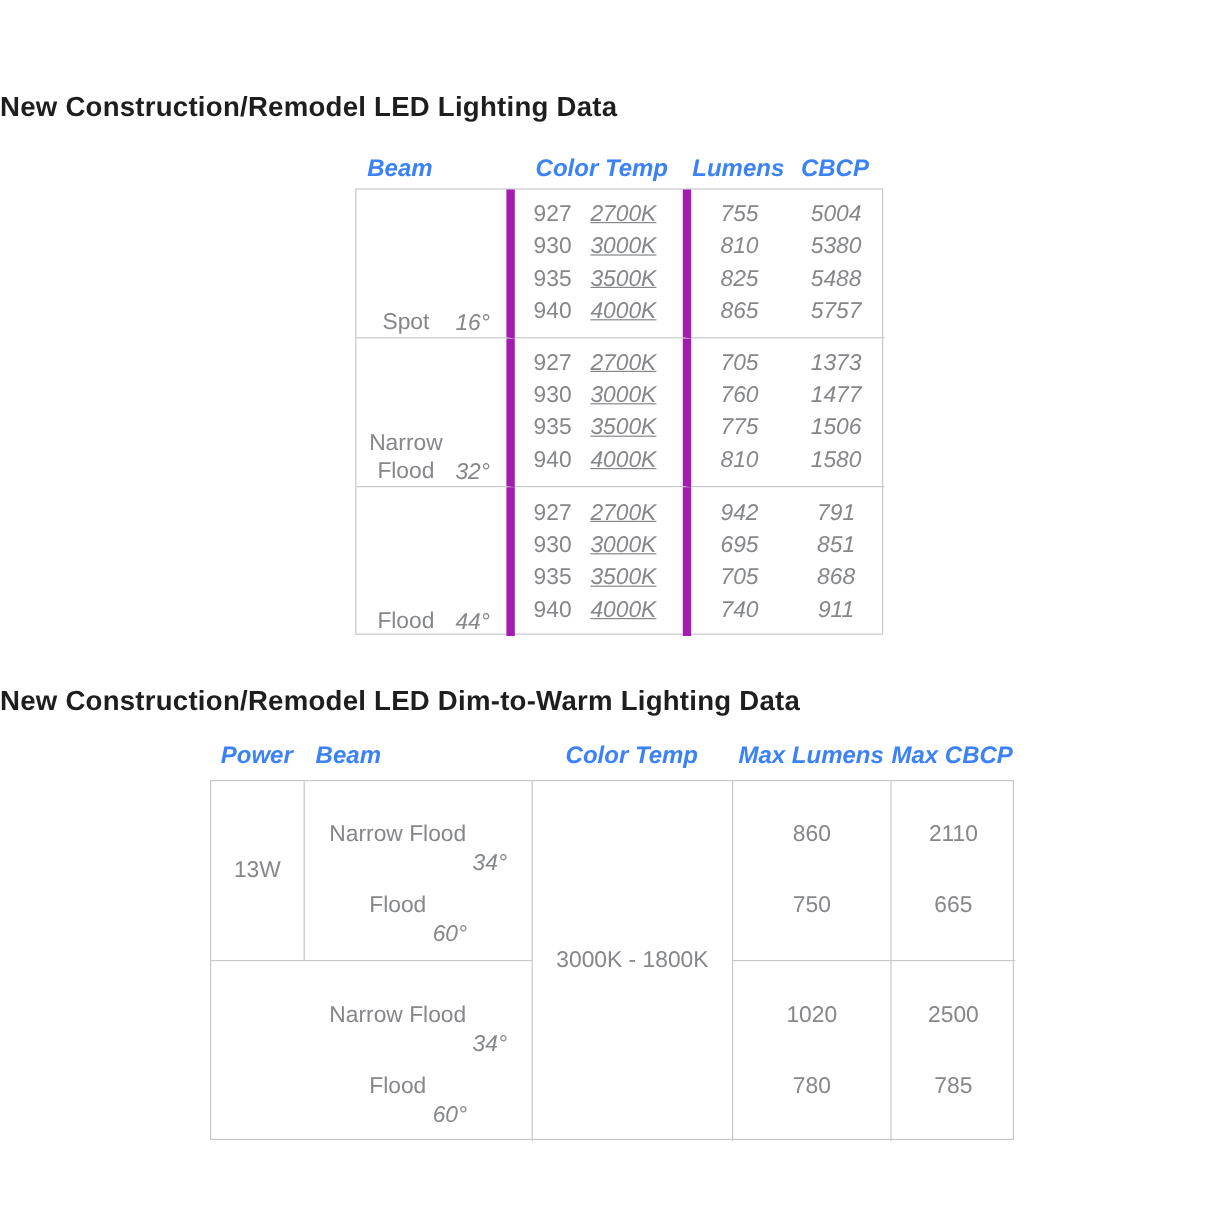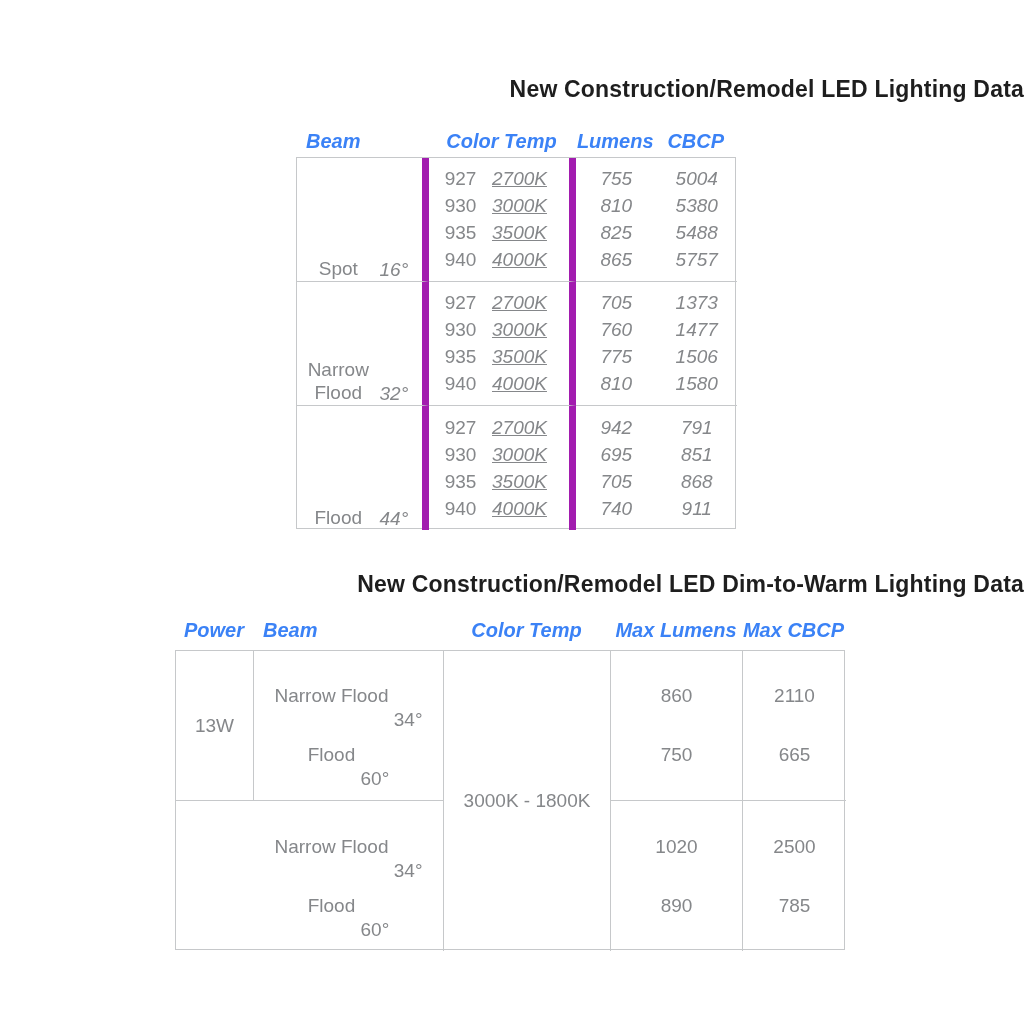--- a/index.html
+++ b/index.html
@@ -2,21 +2,21 @@
 <html><head>
 <meta charset="utf-8">
 <style>
   html,body{margin:0;padding:0;}
   body{
     width:1024px;height:1024px;background:#ffffff;position:relative;
     font-family:"Liberation Sans", sans-serif;overflow:hidden;
   }
   .abs{position:absolute;}
   .title{
-    left:0;width:1024px;text-align:right;
+    left:0;width:1024px;text-align:left;
     font-size:23px;font-weight:700;color:#1e1e1e;letter-spacing:.2px;
   }
   #title1{top:76px;}
   #title2{top:571px;}
 
   .hdr-row{display:grid;font-style:italic;font-weight:700;font-size:20px;color:#3b82f6;line-height:26px;}
   #t1-headers{left:296px;top:128px;width:440px;grid-template-columns:132px 147px 161px;}
   #t2-headers{left:175px;top:617px;width:670px;grid-template-columns:78px 190px 167px 132px 103px;}
   .hdr-left{padding-left:10px;text-align:left;}
   .hdr-center{text-align:center;}
@@ -49,21 +49,21 @@
     display:grid;grid-template-columns:78px 190px 167px 132px 103px;grid-template-rows:150px 150px;
     border:1px solid #c6c8ca;box-sizing:border-box;
     color:#85878a;font-size:19px;
   }
   #t2-grid>div{box-sizing:border-box;}
   .br{border-right:1px solid #c6c8ca;}
   .bb{border-bottom:1px solid #c6c8ca;}
   .center-cell{display:flex;align-items:center;justify-content:center;}
   .pair-cell{display:flex;flex-direction:column;justify-content:space-evenly;}
   .t2-line{display:flex;align-items:center;justify-content:center;height:27px;white-space:pre;}
-  .t2-angle{margin-top:48px;}
+  .t2-angle{font-style:italic;margin-top:48px;}
 </style>
 </head>
 <body>
 
 <div class="abs title" id="title1">New Construction/Remodel LED Lighting Data</div>
 
 <div class="abs hdr-row" id="t1-headers">
   <div class="hdr-left">Beam</div>
   <div class="hdr-center">Color Temp</div>
   <div class="hdr-split">
@@ -229,20 +229,20 @@
   </div>
 
 
   <div class="pair-cell br" style="grid-column:2;grid-row:2">
     <div class="t2-line"><span>Narrow Flood </span><span class="t2-angle">34°</span></div>
     <div class="t2-line"><span>Flood </span><span class="t2-angle">60°</span></div>
   </div>
 
   <div class="pair-cell br" style="grid-column:4;grid-row:2">
     <div class="t2-line">1020</div>
-    <div class="t2-line">890</div>
+    <div class="t2-line">780</div>
   </div>
 
   <div class="pair-cell" style="grid-column:5;grid-row:2">
     <div class="t2-line">2500</div>
     <div class="t2-line">785</div>
   </div>
 </div>
 
 </body></html>

